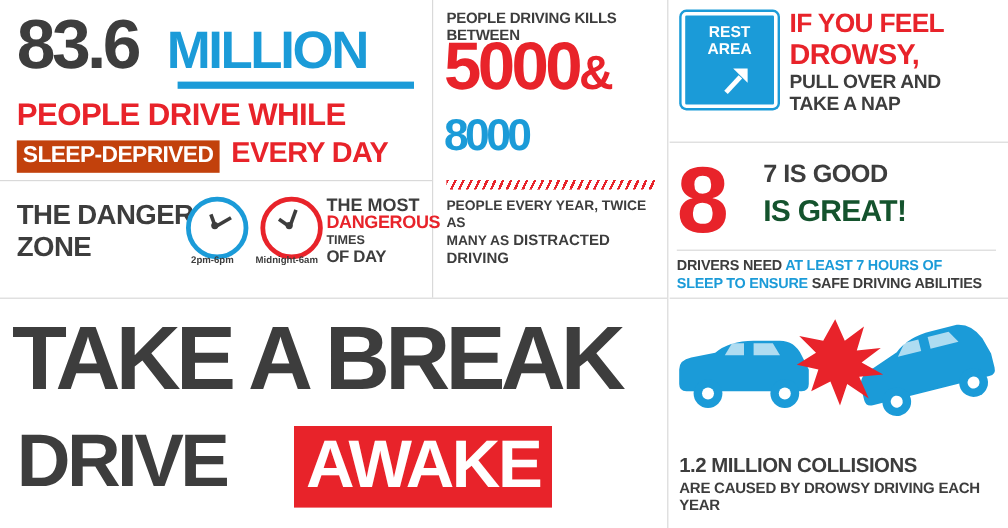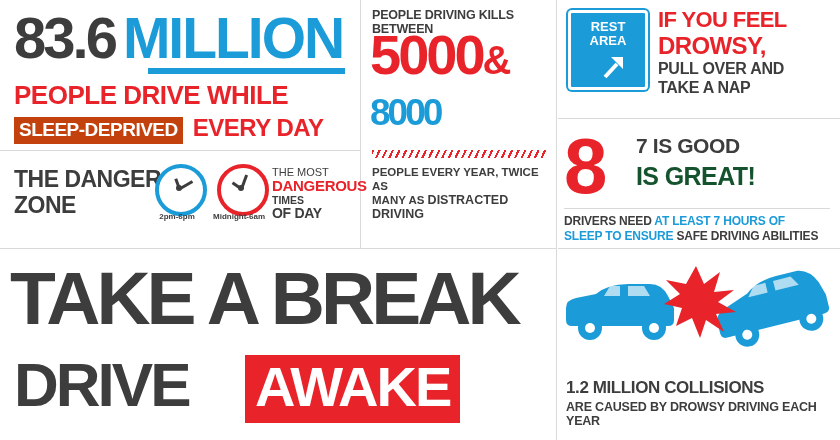--- a/index.html
+++ b/index.html
@@ -11,38 +11,38 @@
     overflow:hidden;
   }
   .poster{position:relative;width:840px;height:361px;}
   .vline{position:absolute;background:#d9d9d9;width:1px;}
   .hline{position:absolute;background:#d9d9d9;height:1px;}
 
   
   #p1{position:absolute;left:0;top:0;width:360px;height:150px;}
   .big-row{position:absolute;left:14px;top:10px;display:flex;align-items:baseline;}
   .n836{font-size:58px;font-weight:bold;color:#3d3d3d;letter-spacing:-3px;line-height:56px;}
-  .million{font-size:57px;font-weight:bold;color:#1b9bd8;letter-spacing:-2px;margin-left:8px;line-height:56px;}
+  .million{font-size:44px;font-weight:bold;color:#1b9bd8;letter-spacing:-2px;margin-left:24px;line-height:56px;}
   .million-underline{position:absolute;left:148px;top:68px;width:197px;height:6px;background:#1b9bd8;}
   .pdw{position:absolute;left:14px;top:80px;font-size:26px;font-weight:bold;color:#e8232a;letter-spacing:-0.5px;}
   .sd-wrap{position:absolute;left:14px;top:114px;display:flex;align-items:baseline;}
   .sd{background:#c2410c;color:#ffffff;font-size:19px;font-weight:bold;padding:2px 5px 3px 5px;letter-spacing:-0.5px;}
   .eday{font-size:24px;font-weight:bold;color:#e8232a;margin-left:10px;letter-spacing:-0.5px;}
 
   
   #p2{position:absolute;left:0;top:152px;width:360px;height:96px;}
   .dz1{position:absolute;left:14px;top:14px;font-size:23px;font-weight:bold;color:#3d3d3d;letter-spacing:-0.5px;}
   .dz2{position:absolute;left:14px;top:40px;font-size:23px;font-weight:bold;color:#3d3d3d;letter-spacing:-0.5px;}
   .clocks{position:absolute;left:155px;top:12px;}
   .clock{position:absolute;width:44px;height:44px;border-radius:50%;border:4px solid #1b9bd8;background:#fff;}
   .clock.red-c{border-color:#e8232a;}
   .clock .hand{position:absolute;background:#3d3d3d;transform-origin:bottom center;}
   .clabel{position:absolute;top:48px;font-size:8px;font-weight:bold;color:#3d3d3d;text-align:center;width:60px;}
   .mtd{position:absolute;left:272px;top:14px;width:88px;}
-  .mtd .l1{font-size:11px;font-weight:normal;color:#3d3d3d;letter-spacing:0px;line-height:12px;}
+  .mtd .l1{font-size:15px;font-weight:bold;color:#3d3d3d;letter-spacing:0px;line-height:12px;}
   .mtd .l2{font-size:15px;font-weight:bold;color:#e8232a;line-height:16px;letter-spacing:-0.3px;}
   .mtd .l3{font-size:10.5px;font-weight:bold;color:#3d3d3d;line-height:12px;}
   .mtd .l4{font-size:14px;font-weight:bold;color:#3d3d3d;line-height:15px;letter-spacing:-0.3px;}
 
   
   #p3{position:absolute;left:362px;top:0;width:194px;height:248px;}
   .dkb{position:absolute;left:10px;top:8px;width:176px;font-size:12.5px;font-weight:bold;color:#3d3d3d;letter-spacing:-0.2px;line-height:14px;}
   .n5000{position:absolute;left:8px;top:26px;font-size:56px;font-weight:bold;color:#e8232a;letter-spacing:-3px;line-height:58px;}
   .amp{font-size:40px;color:#e8232a;}
   .n8000{position:absolute;left:8px;top:84px;font-size:37px;font-weight:bold;color:#1b9bd8;letter-spacing:-3px;line-height:58px;}

